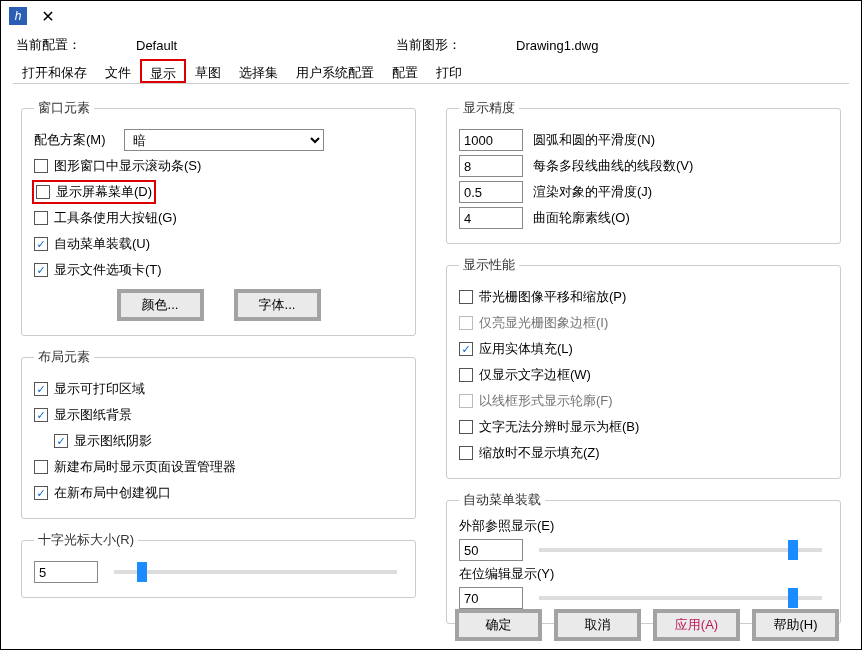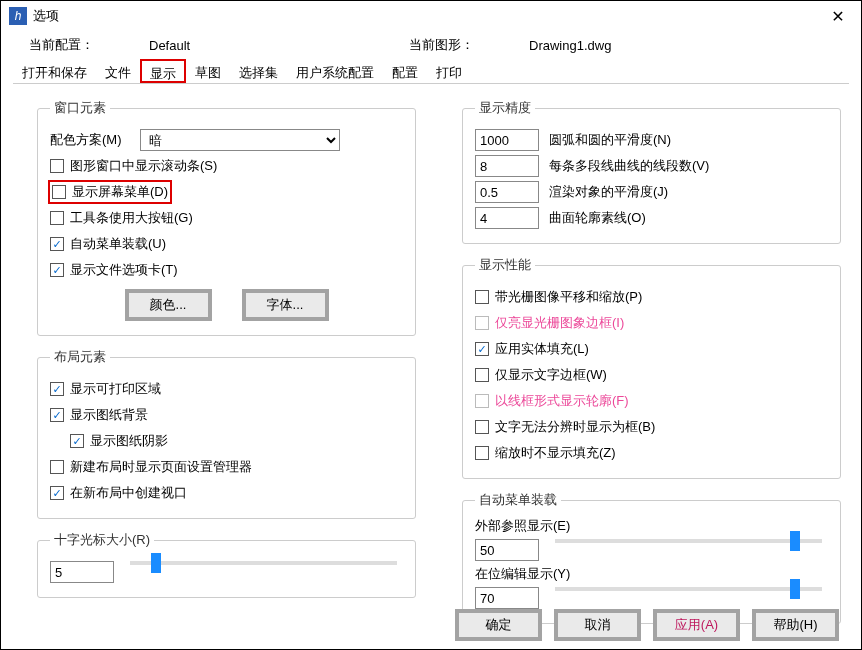--- a/index.html
+++ b/index.html
@@ -1,54 +1,53 @@
 <!DOCTYPE html>
 <html><head>
 <meta charset="utf-8">
 <style>
 * { box-sizing: border-box; font-family: "Microsoft YaHei", "SimSun", sans-serif; font-size: 13px; }
 body { margin: 0; background: #fff; width: 862px; height: 650px; border: 1px solid #000; position: relative; }
 .titlebar { height: 30px; display: flex; align-items: center; padding: 0 8px; }
 .titlebar-icon { width: 18px; height: 18px; background: #2b5fb3; display: flex; align-items: center; justify-content: center; color: #fff; font-style: italic; font-size: 12px; margin-right: 6px; }
 .titlebar-title { flex: 1; }
 .close-x { width: 30px; text-align: center; font-size: 16px; }
-.config-row { display: flex; padding: 4px 28px; height: 28px; align-items: center; }
+.config-row { display: flex; padding: 4px 15px; height: 28px; align-items: center; }
 .config-label { width: 120px; }
 .config-val { width: 260px; }
 .tabs { display: flex; padding: 0 12px; position: relative; height: 26px; border-bottom: 1px solid transparent; }
 .tab { padding: 4px 8px; cursor: pointer; height: 24px; border: 1px solid transparent; }
 .tab.red-box { border: 2px solid #d00; }
 .tabline { position: absolute; left: 12px; right: 12px; bottom: 0; height: 1px; background: #ccc; z-index: 1; }
 .panel { display: flex; padding: 10px 20px; gap: 30px; }
 .col { flex: 1; }
-fieldset { border: 1px solid #ccc; border-radius: 3px; margin: 4px 0 12px 16px; padding: 8px 12px 10px 12px; }
+fieldset { border: 1px solid #ccc; border-radius: 3px; margin: 4px 0 12px 0; padding: 8px 12px 10px 12px; }
 legend { padding: 0 4px; color: #333; }
 .row { display: flex; align-items: center; margin: 4px 0; min-height: 22px; }
 .checkbox { width: 14px; height: 14px; border: 1px solid #555; margin-right: 6px; display: inline-flex; align-items: center; justify-content: center; font-size: 11px; line-height: 1; }
 .checkbox.checked::after { content: "✓"; color: #0066cc; }
 .checkbox.disabled { border-color: #bbb; }
 select, input[type=text] { border: 1px solid #888; padding: 2px 4px; background: #fff; height: 22px; }
 select { width: 200px; }
 input.num { width: 64px; margin-right: 10px; }
 .btn { border: 4px solid #a3a3a3; background: #eaeaea; padding: 3px 0; width: 87px; text-align: center; display: inline-block; }
 .btn.disabled { color: #be185d; }
-.slider-wrap { display: flex; align-items: flex-start; }
+.slider-wrap { display: flex; align-items: center; }
 .slider-track { flex: 1; height: 4px; background: #ddd; position: relative; margin: 0 6px; }
 .slider-thumb { position: absolute; top: -8px; width: 10px; height: 20px; background: #1a8cff; }
 .indent { margin-left: 20px; }
-.disabled-text { color: #ec4899; align-items: center; }
+.disabled-text { color: #737373; align-items: center; }
 .footer { position: absolute; bottom: 8px; right: 22px; display: flex; gap: 12px; }
 .red-box2 { border: 2px solid #d00; padding: 1px 2px; margin: -1px -2px; justify-content: flex-end; }
 </style>
 </head>
 <body>
 
 <div class="titlebar">
   <div class="titlebar-icon">h</div>
-  <div class="titlebar-title">选项</div>
   <div class="close-x">✕</div>
 </div>
 
 <div class="config-row">
   <div class="config-label">当前配置：</div>
   <div class="config-val">Default</div>
   <div class="config-label">当前图形：</div>
   <div class="config-val">Drawing1.dwg</div>
 </div>
 

